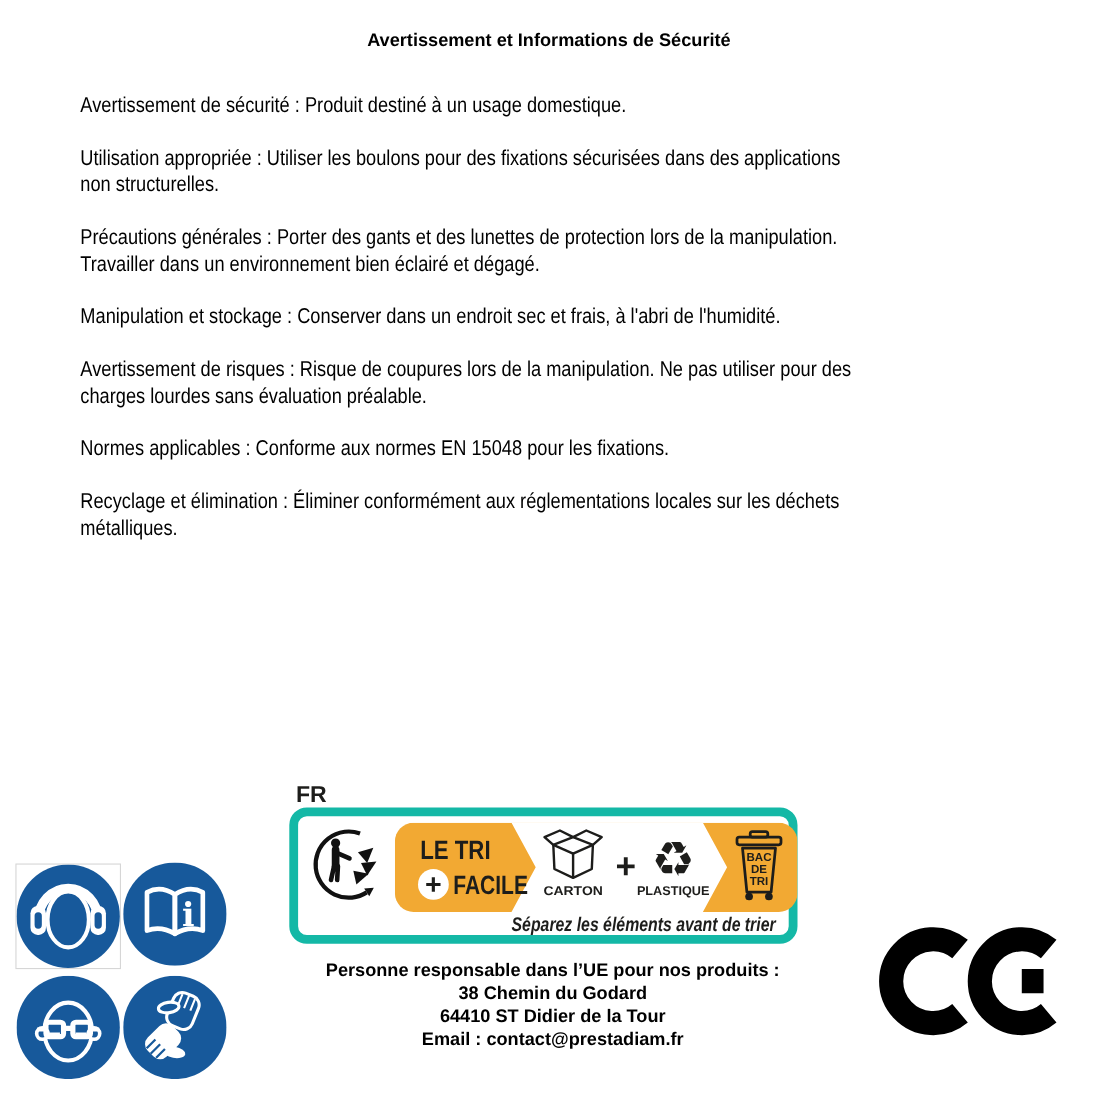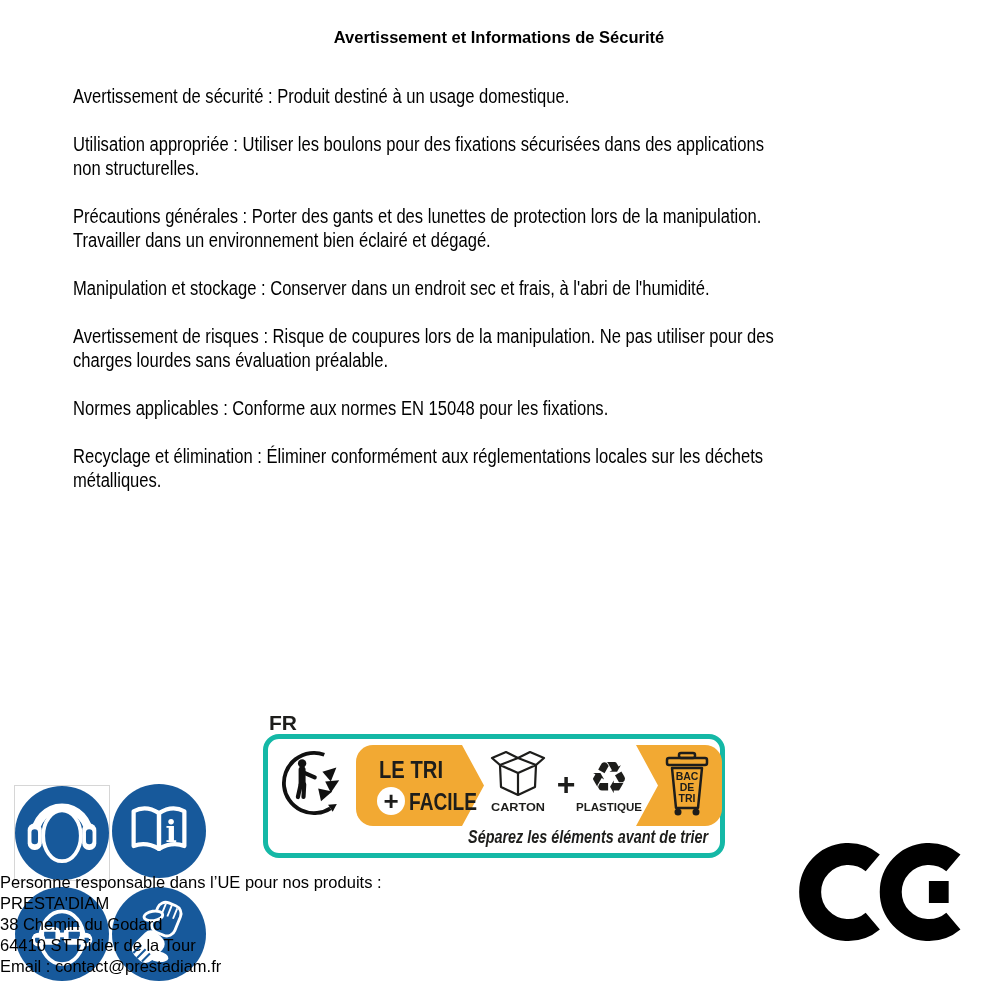--- a/index.html
+++ b/index.html
@@ -22,29 +22,29 @@
   .tile{position:absolute;width:94px;height:94px;}
   .tile.t1{left:2px;top:2px;border:1px solid #d6d6d6;}
   .tile.t2{left:100px;top:1px;}
   .tile.t3{left:3px;top:104px;}
   .tile.t4{left:100px;top:104px;}
   .tile svg{display:block;width:100%;height:100%;}
   
   .infotri{position:absolute;left:263px;top:710px;width:468px;height:150px;}
   .fr-label{position:absolute;left:6px;top:1px;font-size:21px;font-weight:bold;color:#1d1d1b;}
   .tri-card{position:absolute;left:0;top:24px;width:462px;height:124px;background:#fff;
-    border:5px solid #14b8a6;border-radius:16px;box-sizing:border-box;}
+    border:8px solid #14b8a6;border-radius:16px;box-sizing:border-box;}
   .triman{position:absolute;left:11px;top:9px;}
   .banner{position:absolute;left:88px;top:6px;}
   .tagline{position:absolute;right:12px;top:88px;font-size:18px;font-weight:bold;
     font-style:italic;color:#1d1d1b;white-space:nowrap;
     transform:scaleX(0.8);transform-origin:100% 0;}
   
-  .responsible{position:absolute;top:872px;left:0;width:1005px;text-align:left;
-    font-size:16.5px;font-weight:normal;line-height:21px;}
+  .responsible{position:absolute;top:872px;left:0;width:1005px;text-align:center;
+    font-size:16.5px;font-weight:bold;line-height:21px;}
   
   .ce-wrap{position:absolute;left:797px;top:836px;}
 </style>
 </head>
 <body>
 
 <div class="doc-title">Avertissement et Informations de Sécurité</div>
 
 <div class="body-text">
   <p class="para">Avertissement de sécurité : Produit destiné à un usage domestique.</p>
@@ -152,21 +152,20 @@
         <text x="22" y="38" text-anchor="middle" font-size="10.5" font-weight="bold" fill="#1d1d1b">DE</text>
         <text x="22" y="49" text-anchor="middle" font-size="10.5" font-weight="bold" fill="#1d1d1b">TRI</text>
       </g>
     </svg>
     <div class="tagline">Séparez les éléments avant de trier</div>
   </div>
 </div>
 
 <div class="responsible">
   <div>Personne responsable dans l’UE pour nos produits :</div>
-  <div>PRESTA'DIAM</div>
   <div>38 Chemin du Godard</div>
   <div>64410 ST Didier de la Tour</div>
   <div>Email : contact@prestadiam.fr</div>
 </div>
 
 <div class="ce-wrap" aria-label="CE">
   <svg width="170" height="112" viewBox="0 0 232 150">
     <path d="M103.4 35.2 A52 52 0 1 0 103.4 114.8" stroke="#000" stroke-width="30" fill="none"></path>
     <path d="M213.4 35.2 A52 52 0 1 0 213.4 114.8" stroke="#000" stroke-width="30" fill="none"></path>
     <path d="M180 75 H207" stroke="#000" stroke-width="30" fill="none"></path>

